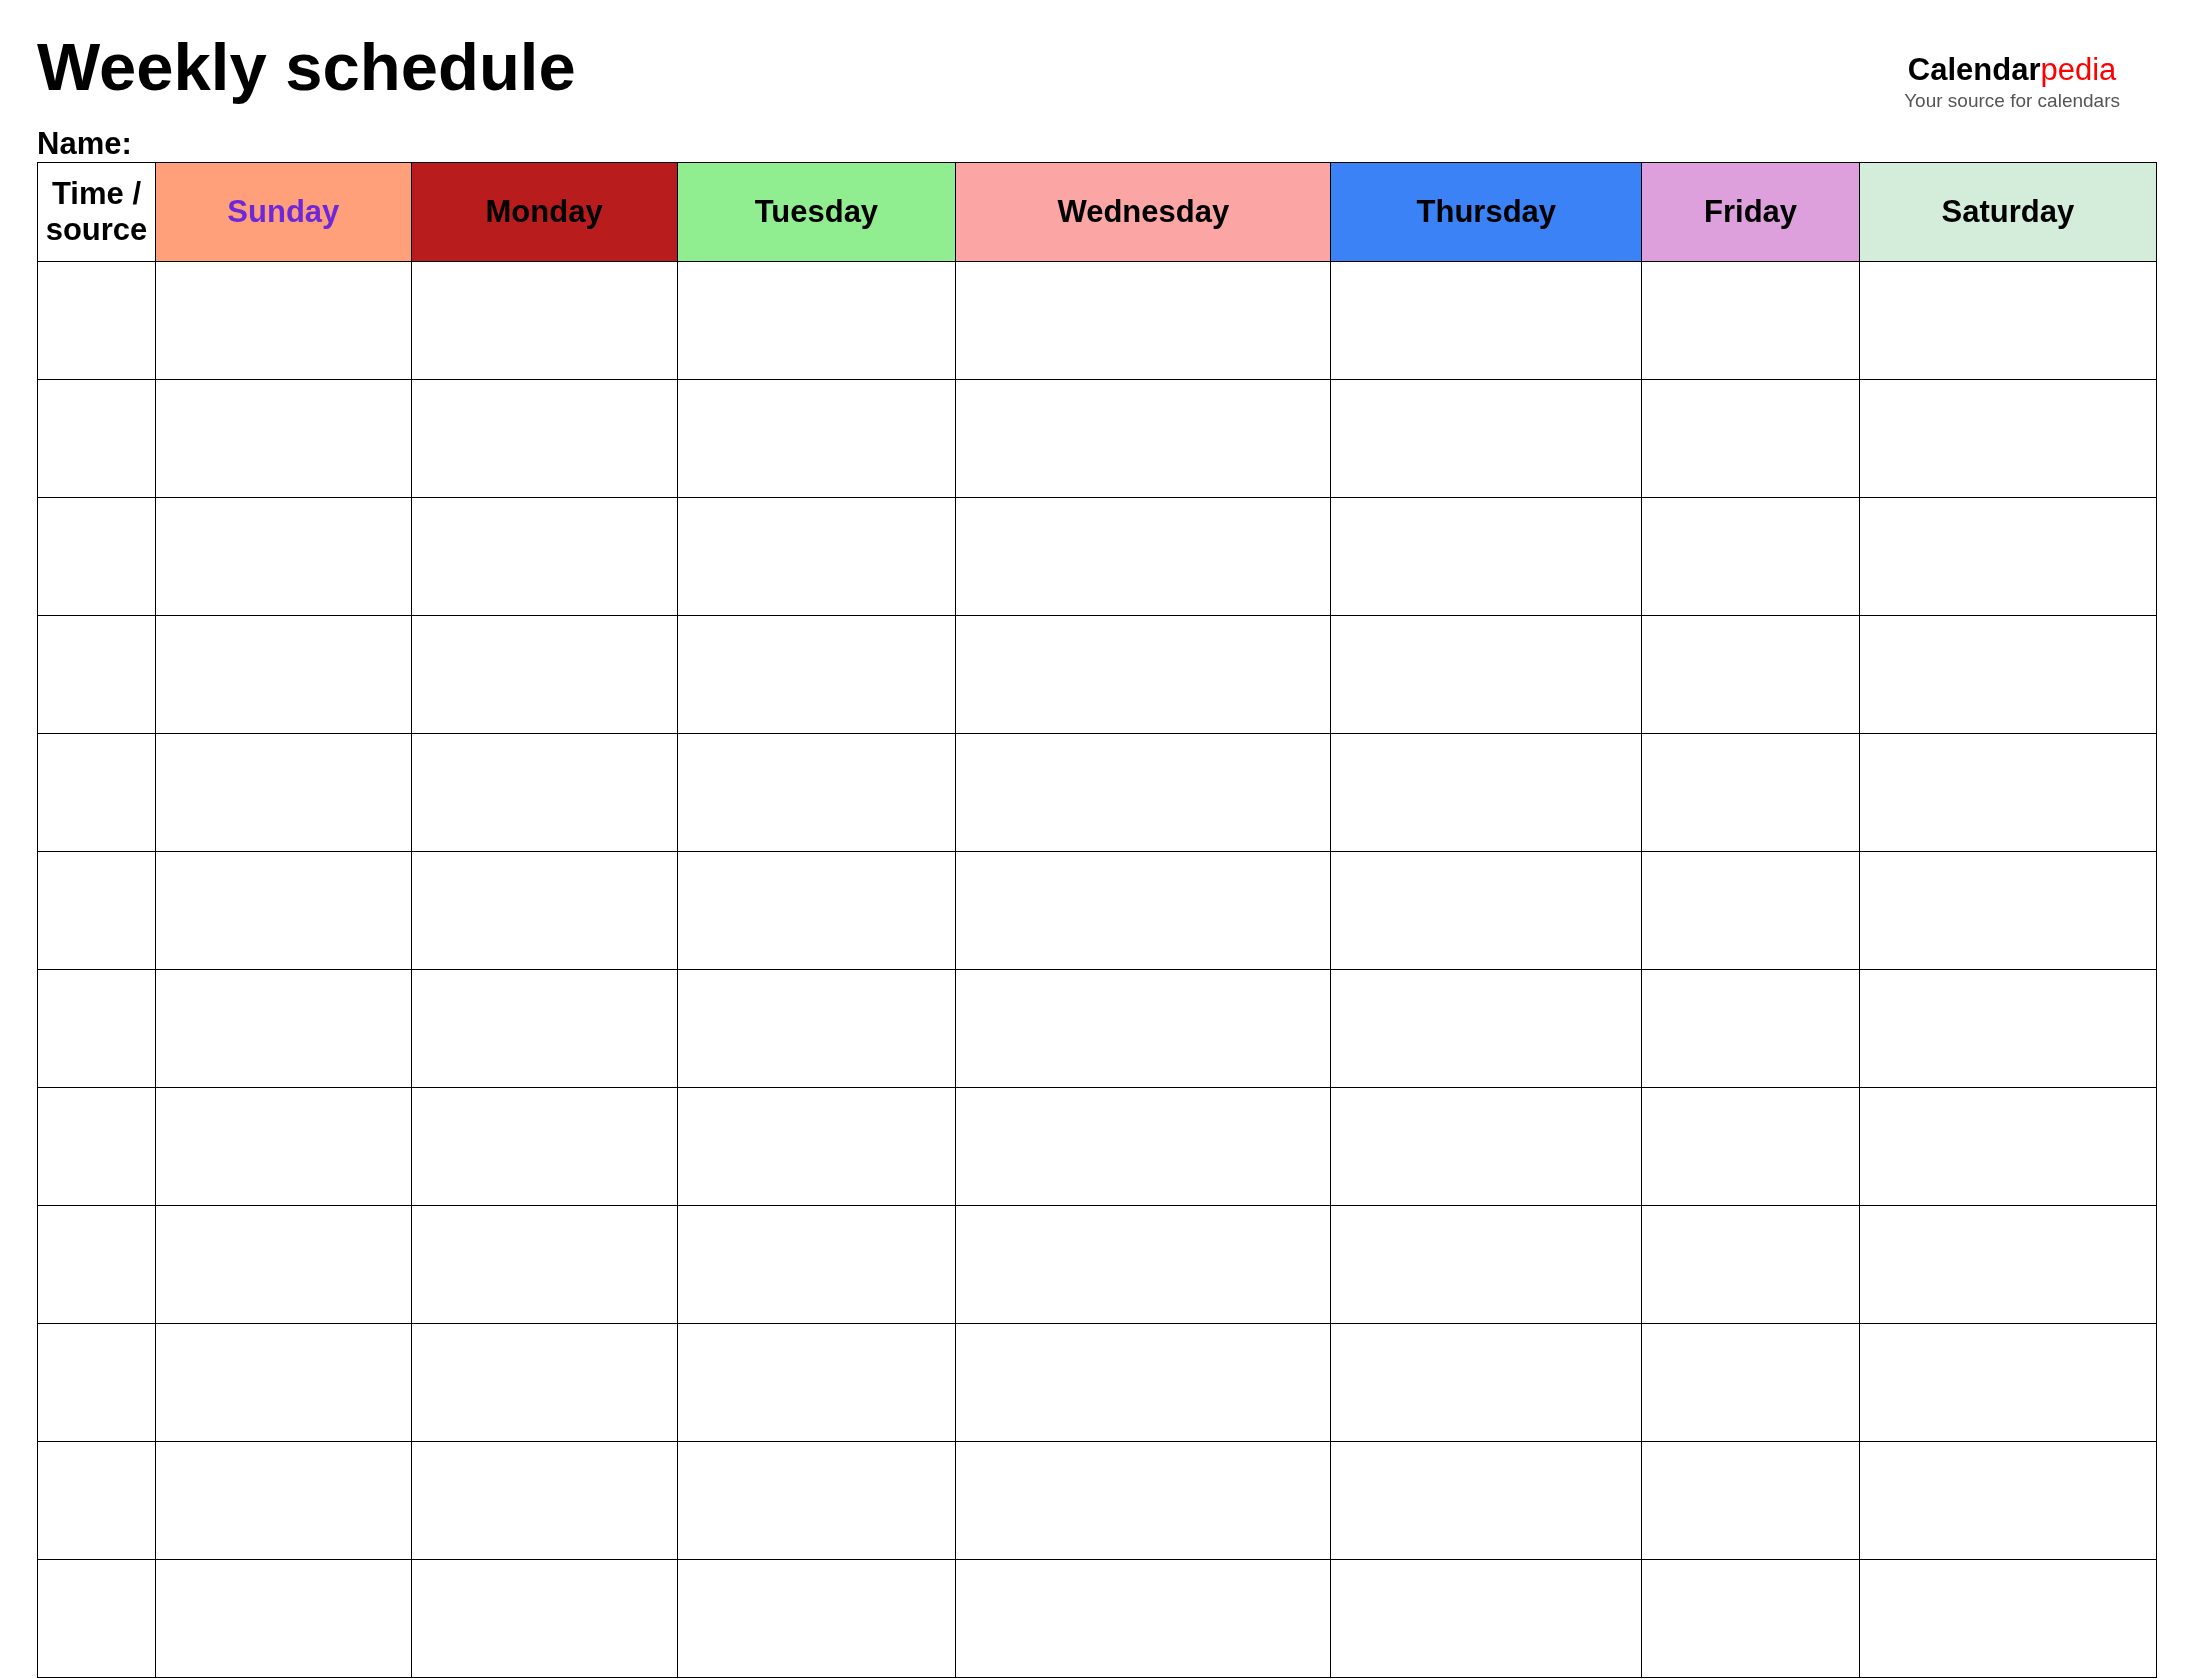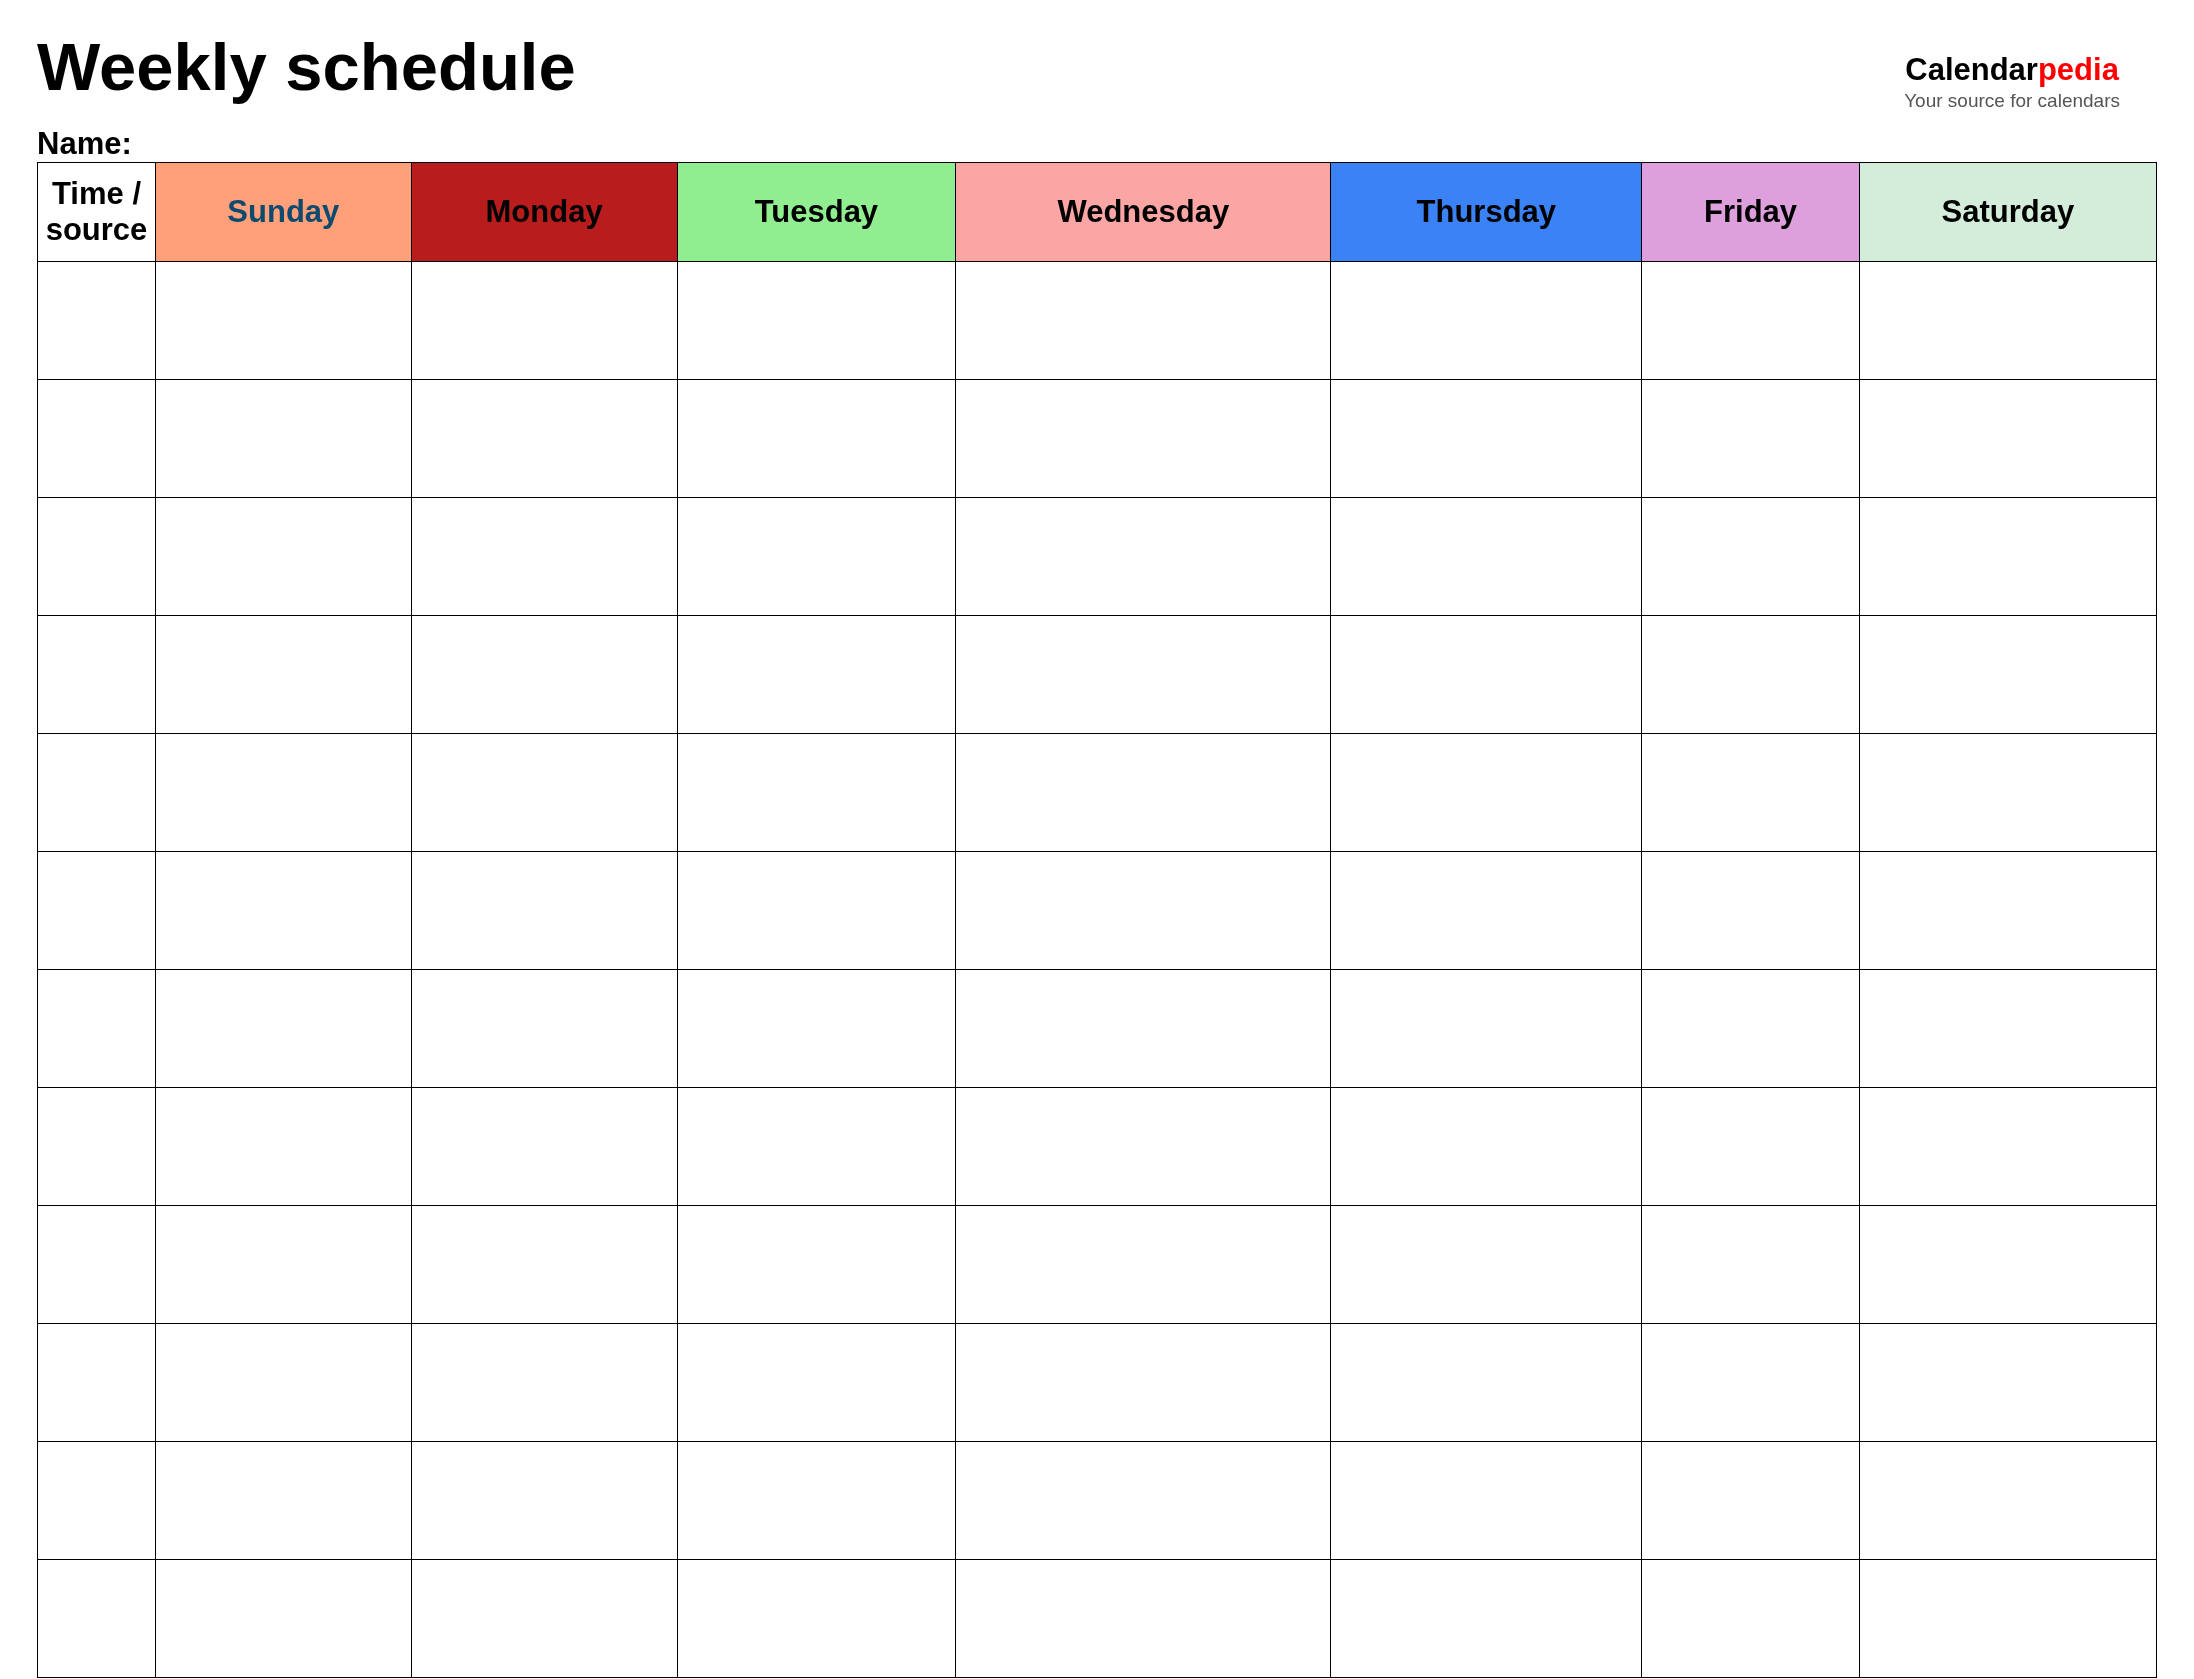--- a/index.html
+++ b/index.html
@@ -39,21 +39,21 @@
     }
 
     .brand-calendar {
       font-size: 31px;
       font-weight: bold;
       color: #000000;
     }
 
     .brand-pedia {
       font-size: 31px;
-      font-weight: bold;
+      font-weight: normal;
       color: #ff0000;
     }
 
     .brand-tagline {
       font-size: 19px;
       color: #555555;
       display: block;
       margin-top: 1.5px;
     }
 
@@ -80,21 +80,21 @@
 
     .col-time {
       background-color: #ffffff;
       width: 118px;
       font-size: 28px;
       font-weight: bold;
     }
 
     .col-sunday {
       background-color: #ffa07a;
-      color: #0c4a6e;
+      color: #6d28d9;
       margin-left: 20px;
     }
 
     .col-monday {
       background-color: #b91c1c;
       color: #000000;
     }
 
     .col-tuesday {
       background-color: #90ee90;

